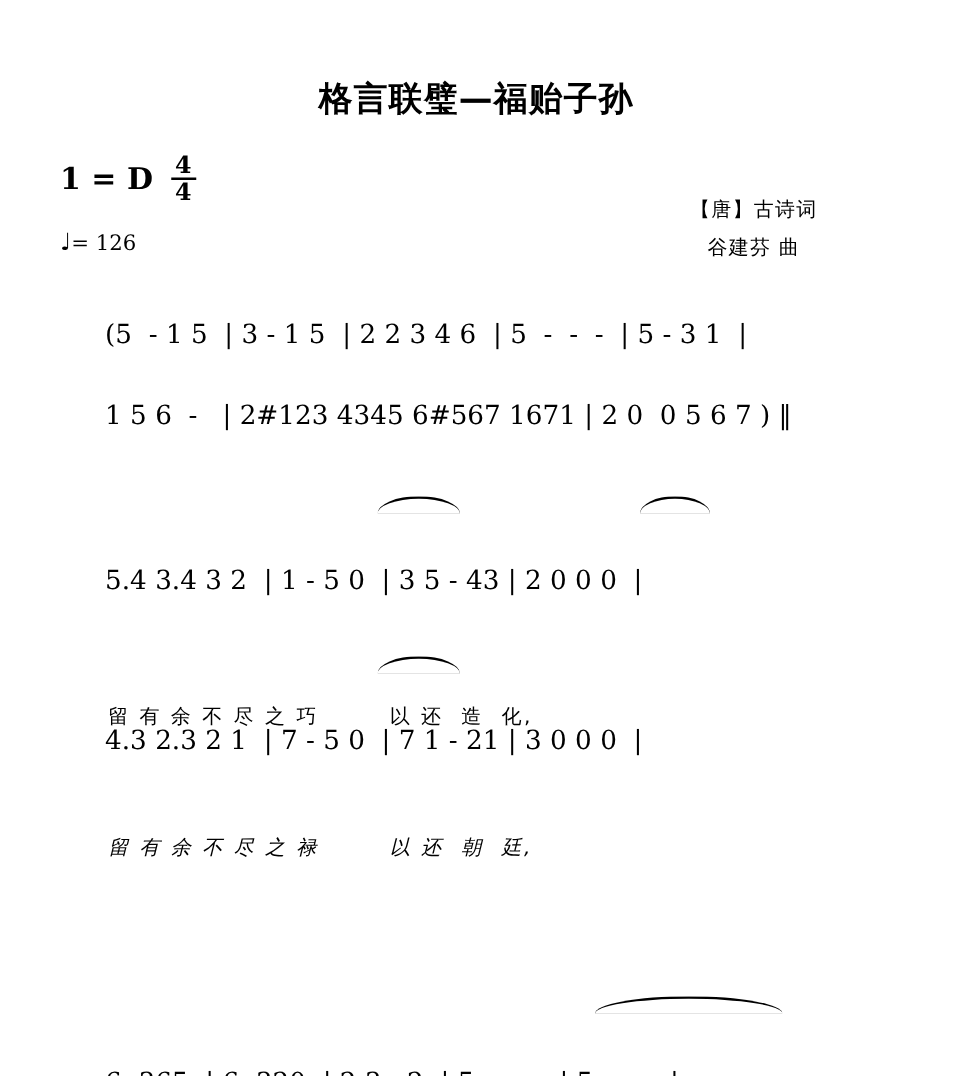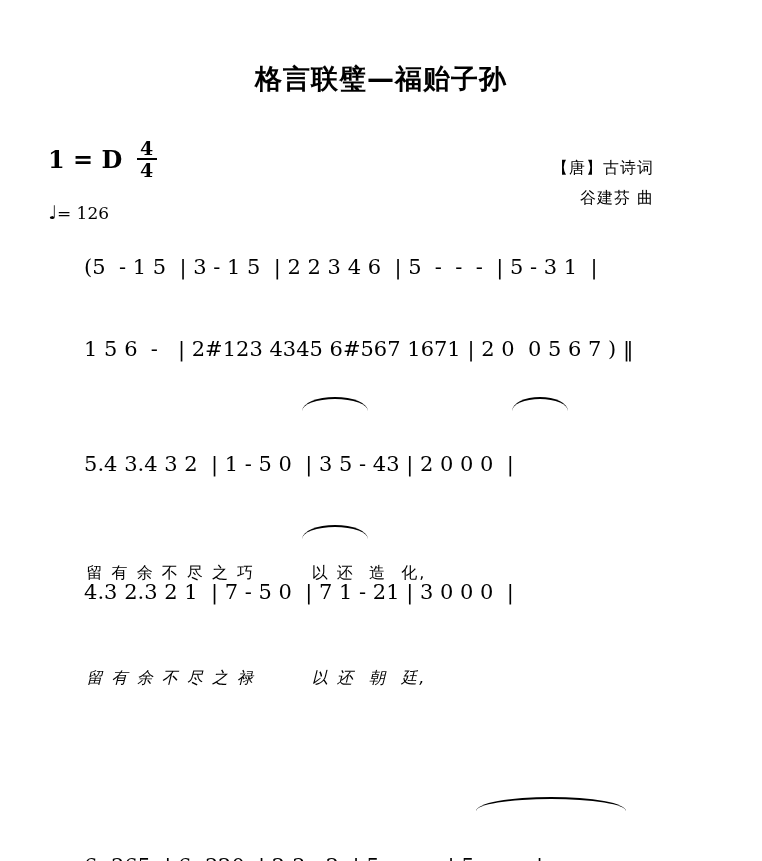--- a/index.html
+++ b/index.html
@@ -32,21 +32,21 @@
     font-family: "DejaVu Sans", sans-serif;
     font-weight: bold;
     font-size: 27px;
     letter-spacing: 1px;
   }
 
   
   .keysig {
     position: absolute;
     left: 48px;
-    top: 104px;
+    top: 88px;
     font-family: "DejaVu Serif", serif;
     font-size: 24px;
     font-weight: bold;
   }
   .meter {
     display: inline-block;
     position: relative;
     top: -2px;
     margin-left: 6px;
     text-align: center;
@@ -61,34 +61,34 @@
     display: block;
     width: 20px;
     height: 2px;
     background: #000;
     margin: 1px 0;
   }
 
   .tempo {
     position: absolute;
     left: 48px;
-    top: 164px;
+    top: 146px;
     font-family: "DejaVu Serif", serif;
     font-size: 17px;
   }
   .tempo .note { font-size: 19px; }
 
   .credit {
     position: absolute;
     right: 54px;
     top: 116px;
     font-family: "DejaVu Sans", sans-serif;
     font-size: 16px;
     line-height: 1.85;
-    text-align: right;
+    text-align: center;
     letter-spacing: 1px;
   }
 
   
   .system {
     position: absolute;
     left: 44px;
     width: 676px;
     font-family: "DejaVu Serif", serif;
   }
@@ -161,21 +161,21 @@
     <div>【唐】古诗词</div>
     <div>谷建芬  曲</div>
   </div>
 
   <div class="system" style="top: 196px;">
     <div class="notes">
       <span>(5  - 1 5  | 3 - 1 5  | 2 2 3 4 6  | 5  -  -  -  | 5 - 3 1  |</span>
     </div>
   </div>
 
-  <div class="system" style="top: 278px;">
+  <div class="system" style="top: 261px;">
     <div class="notes small">
       <span>1 5 6  -   | 2#123 4345 6#567 1671 | 2 0  0 5 6 7 ) ‖</span>
     </div>
   </div>
 
   <div class="system" style="top: 370px;">
     <div class="notes">
       <span class="slur" style="left: 258px; top: -10px; width: 66px;"></span>
       <span>5.4 3.4 3 2  | 1 - 5 0  | 3 5 - 43 | 2 0 0 0  |</span>
       <span class="slur" style="left: 468px; top: -10px; width: 56px;"></span>

